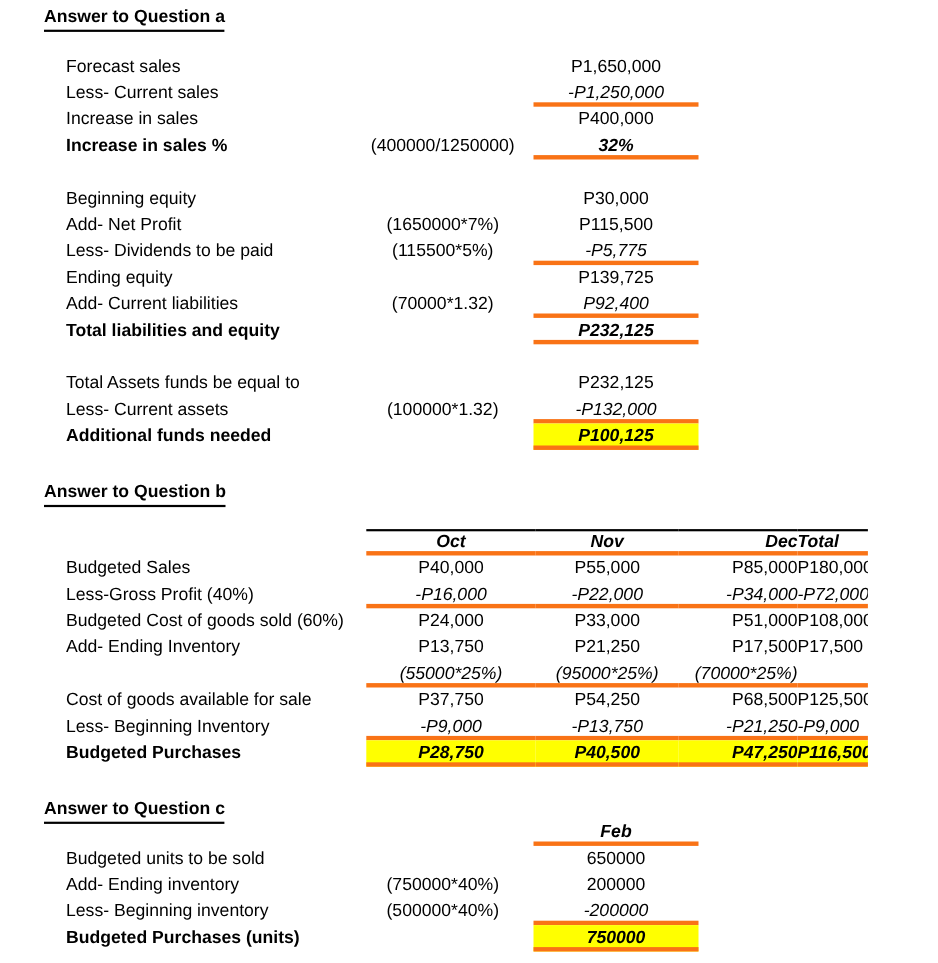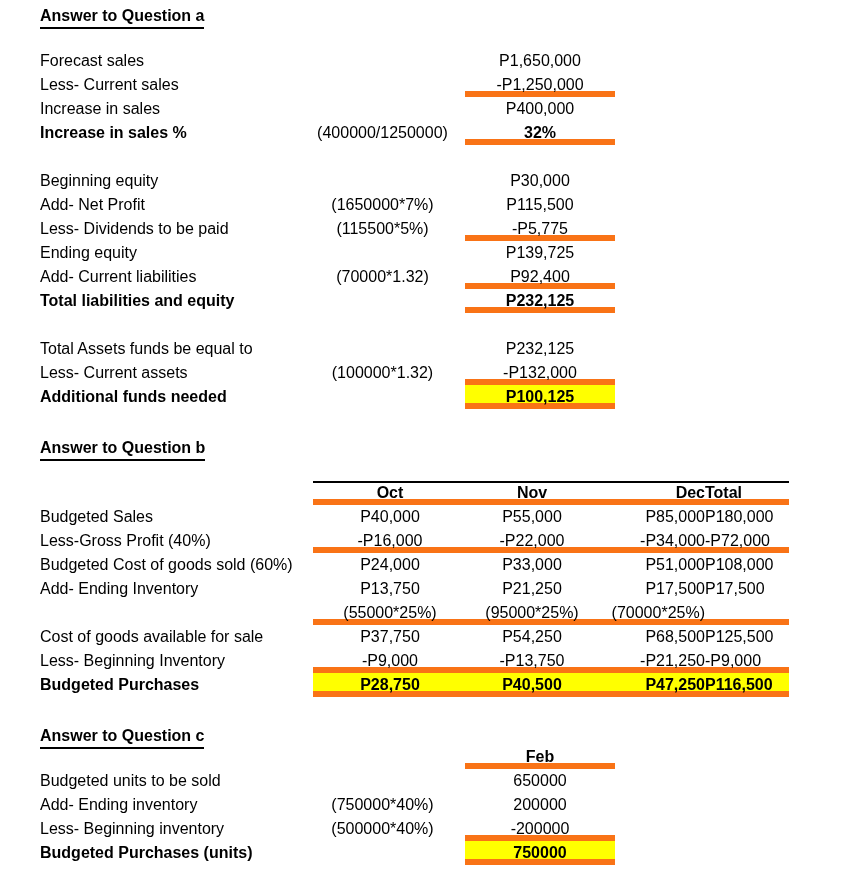--- a/index.html
+++ b/index.html
@@ -5,36 +5,36 @@
   html,body { margin:0; padding:0; background:#ffffff; }
   .page {
     position:relative; width:789px; height:875px; background:#ffffff;
     font-family:"Liberation Sans", sans-serif; font-size:16px; color:#000;
     overflow:hidden;
   }
   .heading { position:absolute; left:40px; height:24px; line-height:20px; font-weight:bold; }
   .heading span { display:inline-block; border-bottom:2px solid #000; padding-bottom:1px; }
 
   .blk { position:absolute; left:40px; }
-  .row { display:flex; }
+  .row { display:flex;margin-left:20px; }
   .row > div { height:24px; line-height:24px; box-sizing:border-box; white-space:nowrap; }
 
   
   .cl { width:260px; }
   .cf { width:165px; text-align:center; }
   .cv { width:150px; text-align:center; }
 
   
   .bl  { width:273px; }
   .bc1 { width:154px; text-align:center; }
   .bc2 { width:130px; text-align:center; }
   .bc3 { width:108px; text-align:right; }
   .bc4 { width:107px; text-align:left; }
 
-  .u  { border-bottom:6px solid #f97316; line-height:22px; }
+  .u  { border-bottom:4px solid #f97316; line-height:22px;font-style:italic; }
   .bt { border-top:2px solid #000; }
   .bt.u { line-height:20px; }
   .b  { font-weight:bold; }
   .hl { background:#FFFF00; font-weight:bold; }
 </style>
 </head>
 <body>
 
 <div class="page">
 

